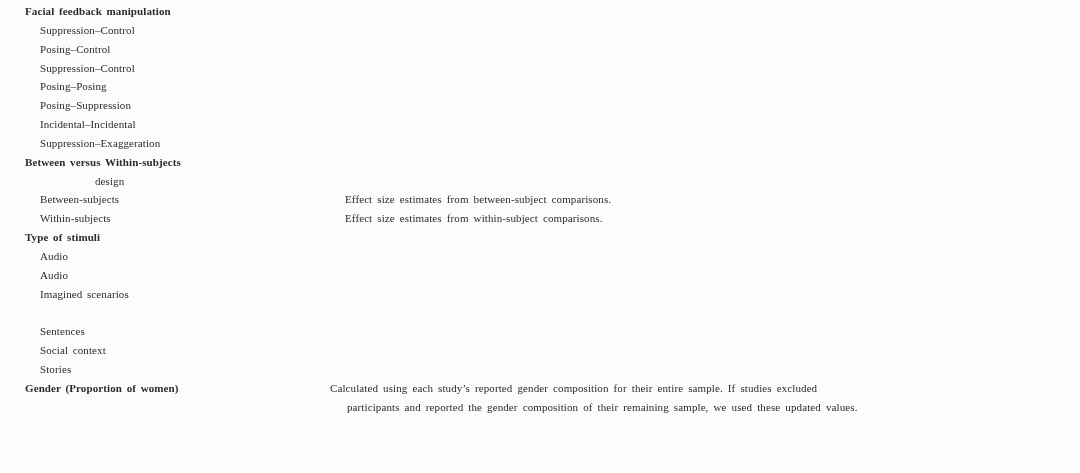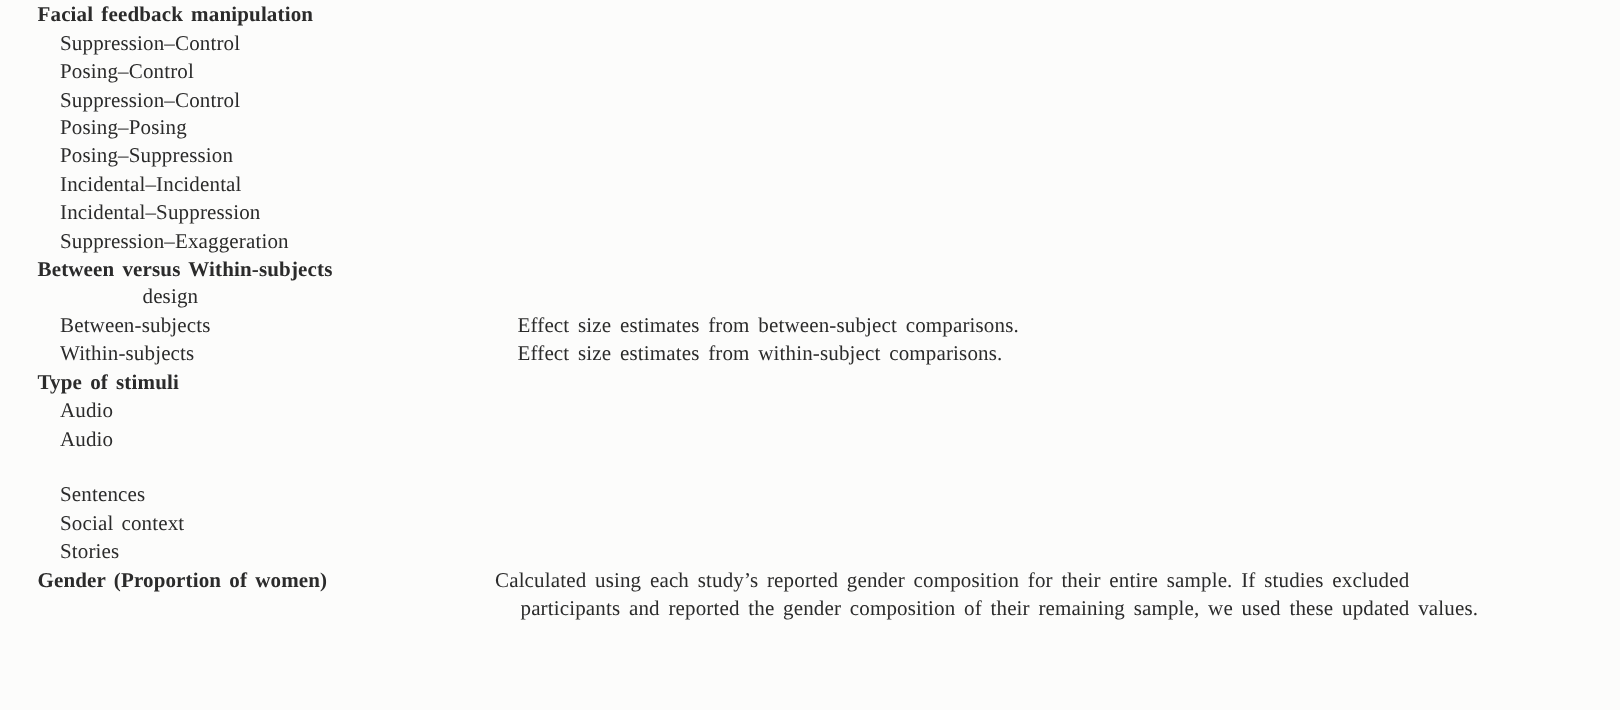--- a/index.html
+++ b/index.html
@@ -14,21 +14,21 @@
     color: #2b2b2b;
     font-family: "Liberation Serif", "DejaVu Serif", serif;
   }
   .doc {
     padding-top: 2px;
   }
   .row {
     display: flex;
     height: 18.85px;
     line-height: 18.85px;
-    font-size: 14px;
+    font-size: 11px;
     white-space: nowrap;
   }
   .cell-l {
     flex: 0 0 305px;
     width: 305px;
     word-spacing: 1.8px;
     letter-spacing: 0.1px;
     overflow: visible;
   }
   .cell-l.head {
@@ -88,24 +88,20 @@
   <div class="row">
     <div class="cell-l item">Posing–Suppression</div>
     <div class="cell-r"></div>
   </div>
 
   <div class="row">
     <div class="cell-l item">Incidental–Incidental</div>
     <div class="cell-r"></div>
   </div>
 
-  <div class="row">
-    <div class="cell-l item">Incidental–Suppression</div>
-    <div class="cell-r"></div>
-  </div>
 
   <div class="row">
     <div class="cell-l item">Suppression–Exaggeration</div>
     <div class="cell-r"></div>
   </div>
 
   <div class="row">
     <div class="cell-l head">Between versus Within-subjects</div>
     <div class="cell-r"></div>
   </div>
@@ -133,20 +129,24 @@
   <div class="row">
     <div class="cell-l item">Audio</div>
     <div class="cell-r"></div>
   </div>
 
   <div class="row">
     <div class="cell-l item">Audio</div>
     <div class="cell-r"></div>
   </div>
 
+  <div class="row">
+    <div class="cell-l item">Imagined scenarios</div>
+    <div class="cell-r"></div>
+  </div>
 
   <div class="row">
     <div class="cell-r"></div>
   </div>
 
   <div class="row">
     <div class="cell-l item">Sentences</div>
     <div class="cell-r"></div>
   </div>
 

